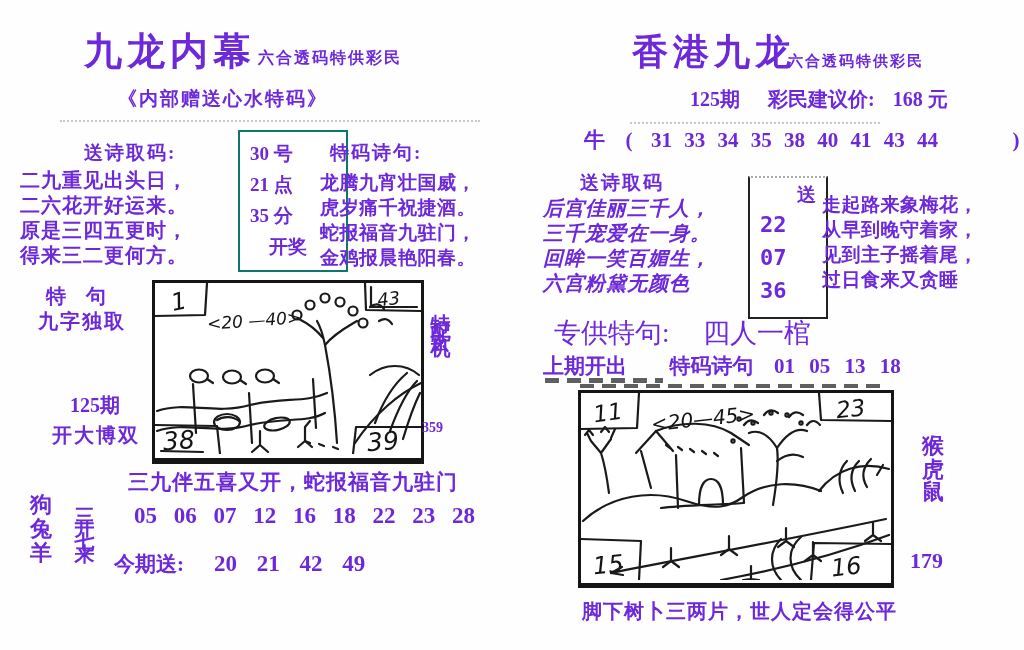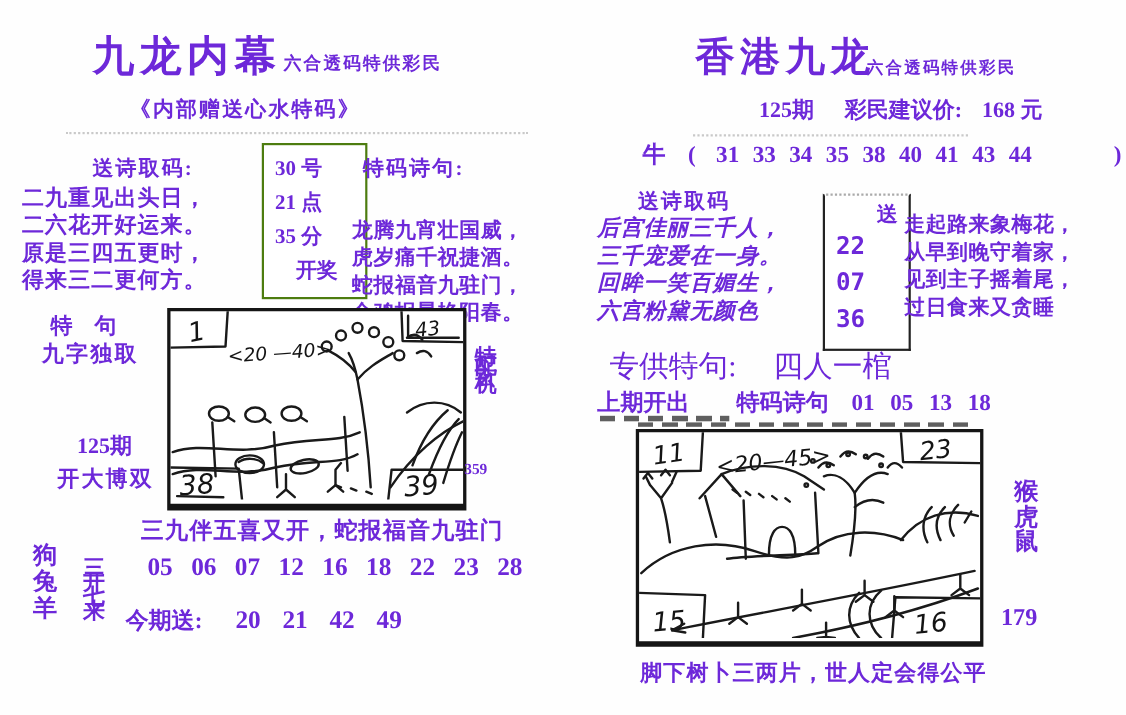--- a/index.html
+++ b/index.html
@@ -6,21 +6,21 @@
   #page{position:relative;width:1024px;height:650px;background:#fefefe;overflow:hidden;
         font-family:"Liberation Serif","DejaVu Serif",serif;color:#6d28d9;}
   .abs{position:absolute;}
   .t-big{font-size:38px;font-weight:bold;letter-spacing:5px;}
   .t-sub{font-size:16px;font-weight:bold;letter-spacing:2px;}
   .t-banner{font-size:19px;font-weight:bold;letter-spacing:2px;}
   .t-head{font-size:19px;font-weight:bold;letter-spacing:2px;}
   .poem div{font-size:20px;font-weight:bold;line-height:25px;letter-spacing:1px;white-space:nowrap;}
   .poem-s div{font-size:19px;font-weight:bold;line-height:25px;letter-spacing:0.5px;white-space:nowrap;}
   .vert{writing-mode:vertical-rl;text-orientation:upright;font-weight:bold;white-space:nowrap;}
-  .timebox{width:76px;border:2px solid #4d7c0f;background:#fff;text-align:left;padding:6px 6px 8px 10px;}
+  .timebox{width:76px;border:2px solid #0f766e;background:#fff;text-align:left;padding:6px 20px 8px 10px;}
   .timebox div{font-size:19px;font-weight:bold;line-height:31px;white-space:nowrap;}
   .giftbox{width:62px;border:2px solid #222;border-top:2px dotted #aaa;background:#fff;padding:4px 4px 10px 10px;}
   .giftbox .glabel{font-size:19px;font-weight:bold;text-align:right;padding-right:6px;}
   .giftbox .gnum{font-size:22px;font-weight:bold;line-height:33px;font-family:"DejaVu Sans Mono",monospace;}
   .sketchbox{border:3px solid #151515;background:#fff;}
   .numrow{font-weight:bold;font-family:"Liberation Serif",serif;white-space:nowrap;}
   .artifact-light{border-top:2px dotted #c9c9c9;}
   .artifact-dark{background:repeating-linear-gradient(90deg,#2a2a2a 0 14px,transparent 14px 22px);opacity:.75;}
   svg text{font-family:"DejaVu Sans",sans-serif;font-style:italic;fill:#141414;}
   svg path, svg ellipse, svg circle{stroke:#1a1a1a;fill:none;stroke-width:2.2;stroke-linecap:round;stroke-linejoin:round;}
@@ -44,21 +44,21 @@
   </div>
 
   <div class="abs timebox" style="left:238px;top:130px;">
     <div>30 号</div>
     <div>21 点</div>
     <div>35 分</div>
     <div style="text-align:center;">开奖</div>
   </div>
 
   <div class="abs t-head" style="left:330px;top:140px;">特码诗句:</div>
-  <div class="abs poem-s" style="left:320px;top:170px;margin-top:27px;">
+  <div class="abs poem-s" style="left:320px;top:170px;">
     <div>龙腾九宵壮国威，</div>
     <div>虎岁痛千祝捷酒。</div>
     <div>蛇报福音九驻门，</div>
     <div>金鸡报晨艳阳春。</div>
   </div>
 
   <div class="abs" style="left:46px;top:283px;font-size:20px;font-weight:bold;text-align:center;">特　句</div>
   <div class="abs" style="left:38px;top:308px;font-size:20px;font-weight:bold;letter-spacing:2px;">九字独取</div>
   <div class="abs" style="left:70px;top:392px;font-size:20px;font-weight:bold;">125期</div>
   <div class="abs" style="left:52px;top:422px;font-size:20px;font-weight:bold;letter-spacing:2px;">开大博双</div>

